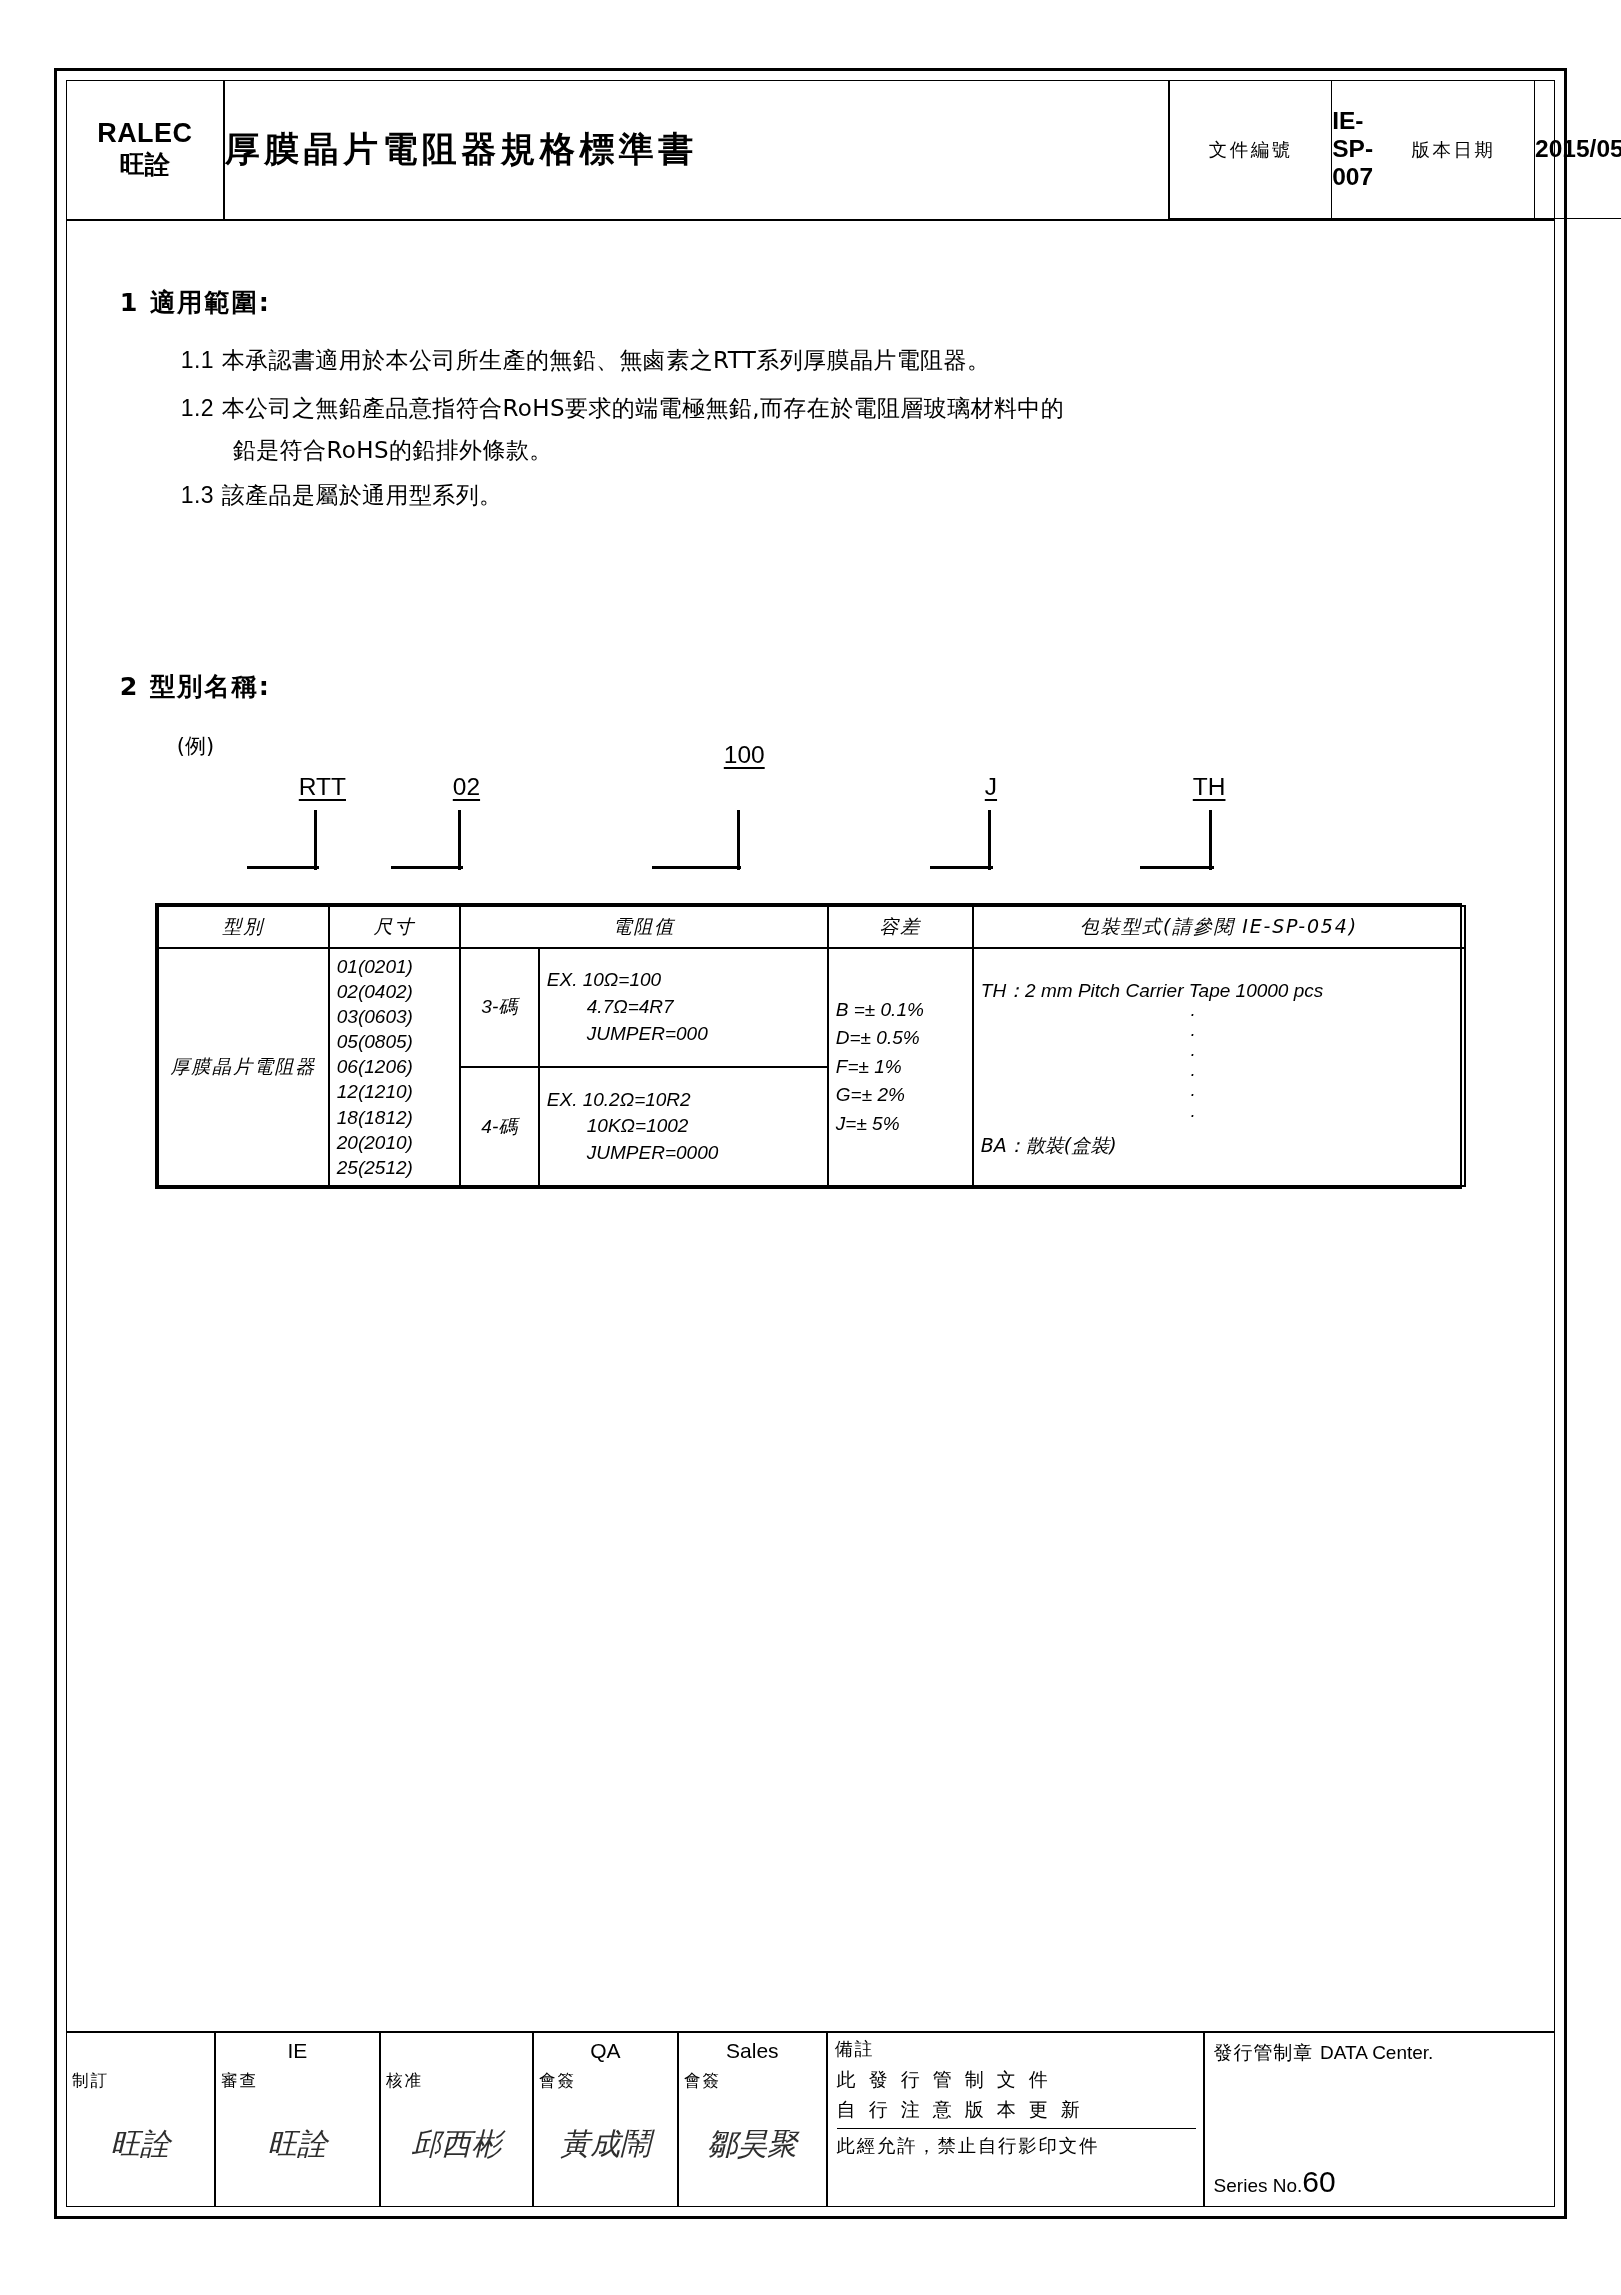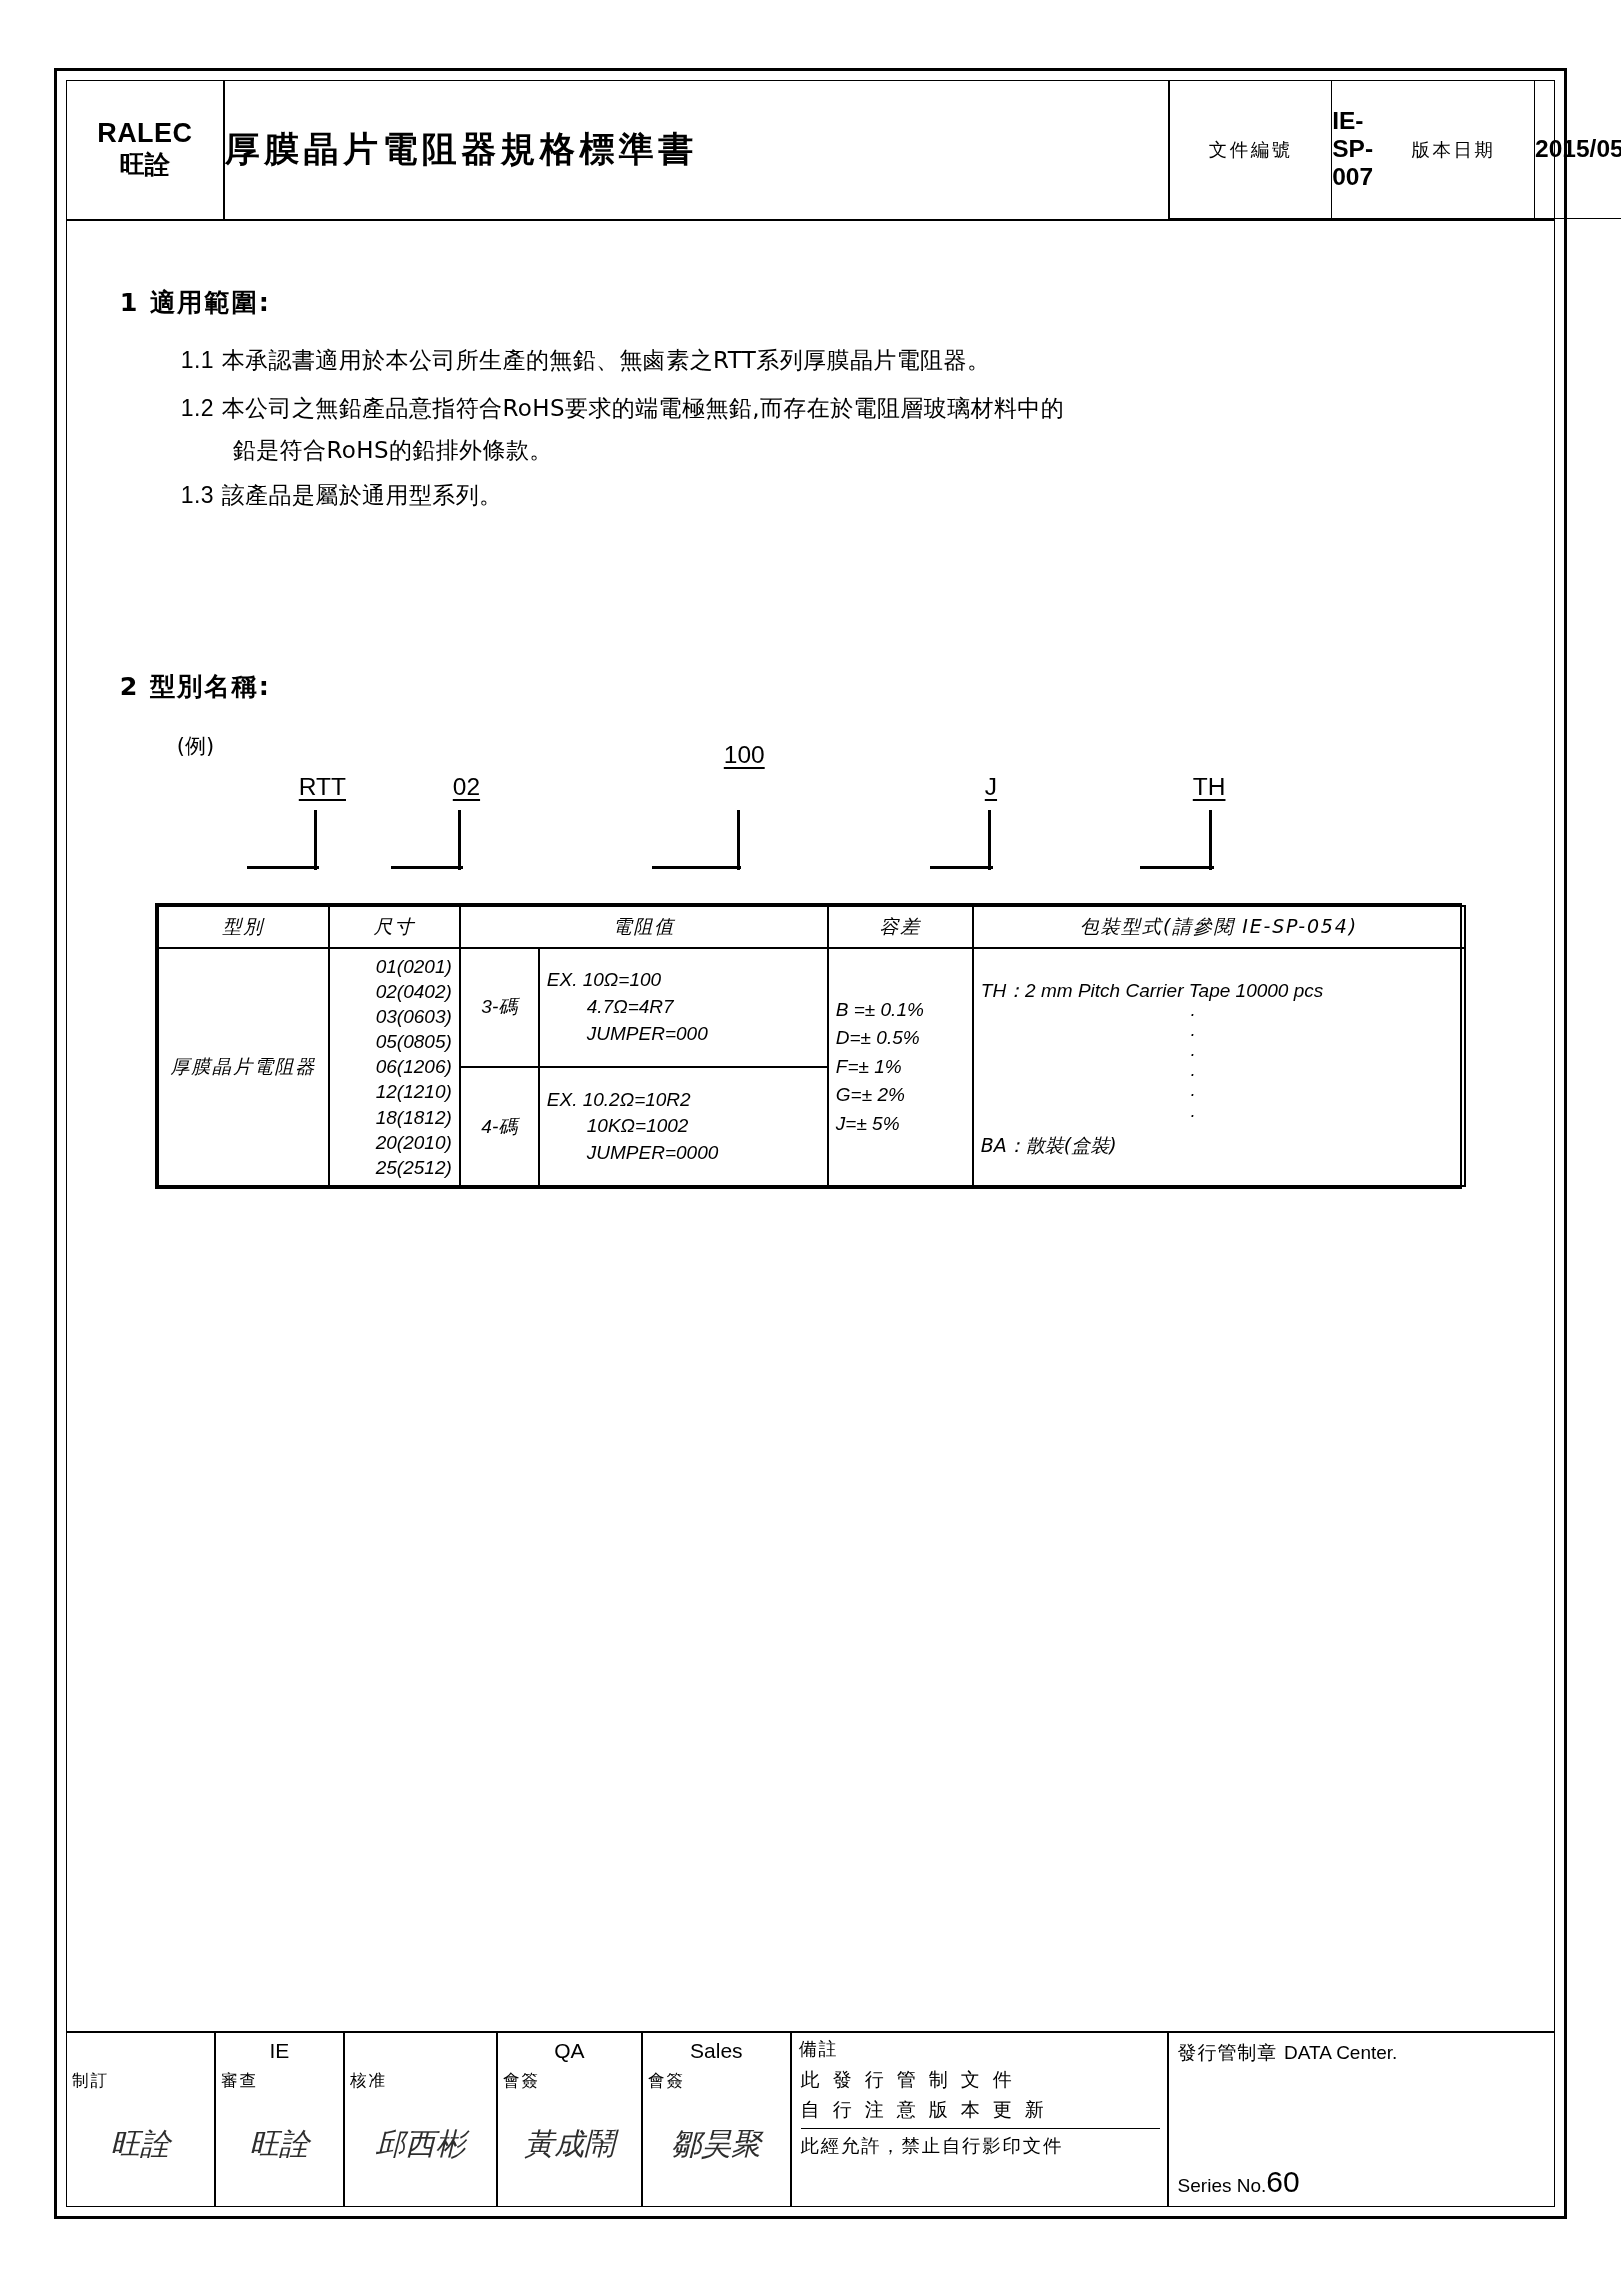--- a/index.html
+++ b/index.html
@@ -184,21 +184,21 @@
   .pn-table th {
     font-weight: normal;
     text-align: center;
     height: 42px;
     font-family: "DejaVu Sans", sans-serif;
     letter-spacing: 1.8px;
   }
   .cjk { font-family: "DejaVu Sans", sans-serif; }
   .cell-center { text-align: center; }
   .sizes {
-    text-align: right;
+    text-align: left;
     line-height: 1.32;
     font-size: 19px;
   }
   .tol {
     line-height: 1.5;
     font-size: 19px;
     padding-left: 16px;
   }
   .pkg {
     line-height: 1.35;
@@ -480,21 +480,21 @@
       </div>
 
     </div>
 
     <div class="footer">
       <div class="f-col" style="width:149px;">
         <div class="f-col-head"></div>
         <div class="f-sub-label">制訂</div>
         <div class="sign">旺詮</div>
       </div>
-      <div class="f-col" style="width:129px;">
+      <div class="f-col" style="width:165px;">
         <div class="f-col-head">IE</div>
         <div class="f-sub-label">審查</div>
         <div class="sign">旺詮</div>
       </div>
       <div class="f-col" style="width:153px;">
         <div class="f-col-head"></div>
         <div class="f-sub-label">核准</div>
         <div class="sign">邱西彬</div>
       </div>
       <div class="f-col" style="width:145px;">

